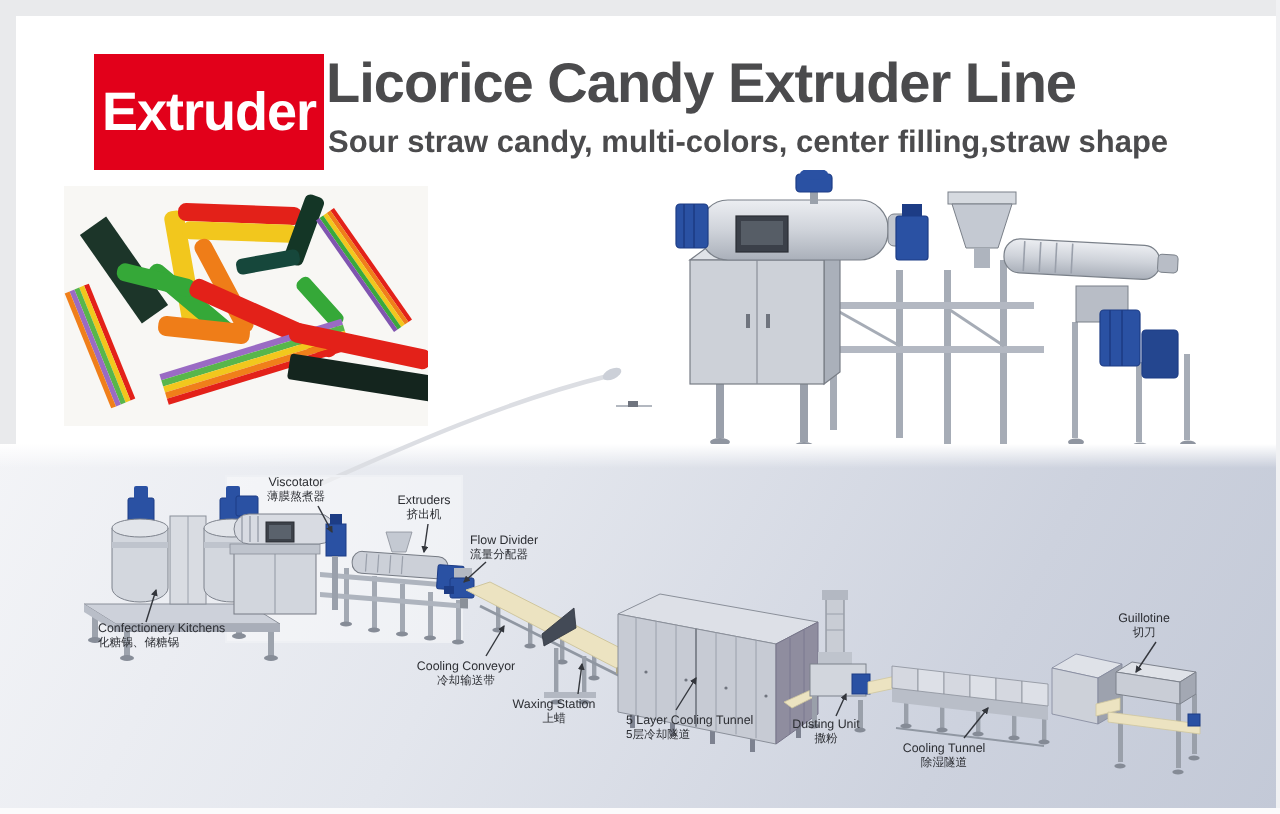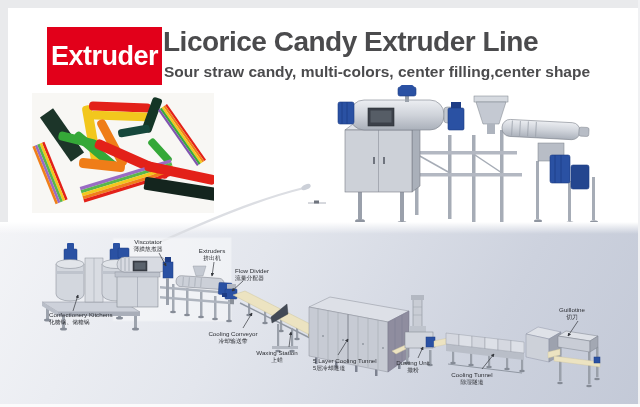--- a/index.html
+++ b/index.html
@@ -34,21 +34,21 @@
 
 <div class="canvas">
   <div class="edge top"></div>
   <div class="edge left"></div>
   <div class="edge right"></div>
 
   <div class="logo">
     <span>Extruder</span>
   </div>
   <div class="title">Licorice Candy Extruder Line</div>
-  <div class="subtitle">Sour straw candy, multi-colors, center filling,center shape</div>
+  <div class="subtitle">Sour straw candy, multi-colors, center filling,straw shape</div>
 
   <div class="photo">
     <svg viewBox="0 0 182 120" width="182" height="120">
       <rect width="182" height="120" fill="#f8f7f4"></rect>
       <g transform="translate(30,42) rotate(55)">
           <rect x="-27" y="-8" width="54" height="16" fill="#1c3529"></rect>
         </g>
       <g transform="translate(60,44) rotate(80)">
           <rect x="-32" y="-5" width="64" height="10" rx="4" fill="#f2c71d"></rect>
         </g>

